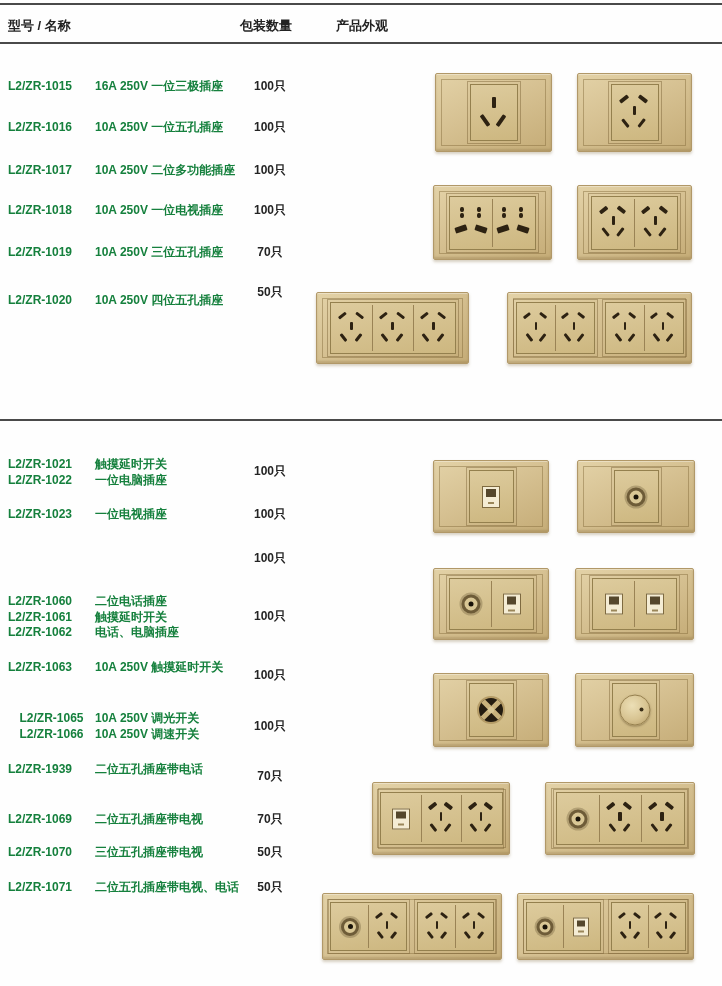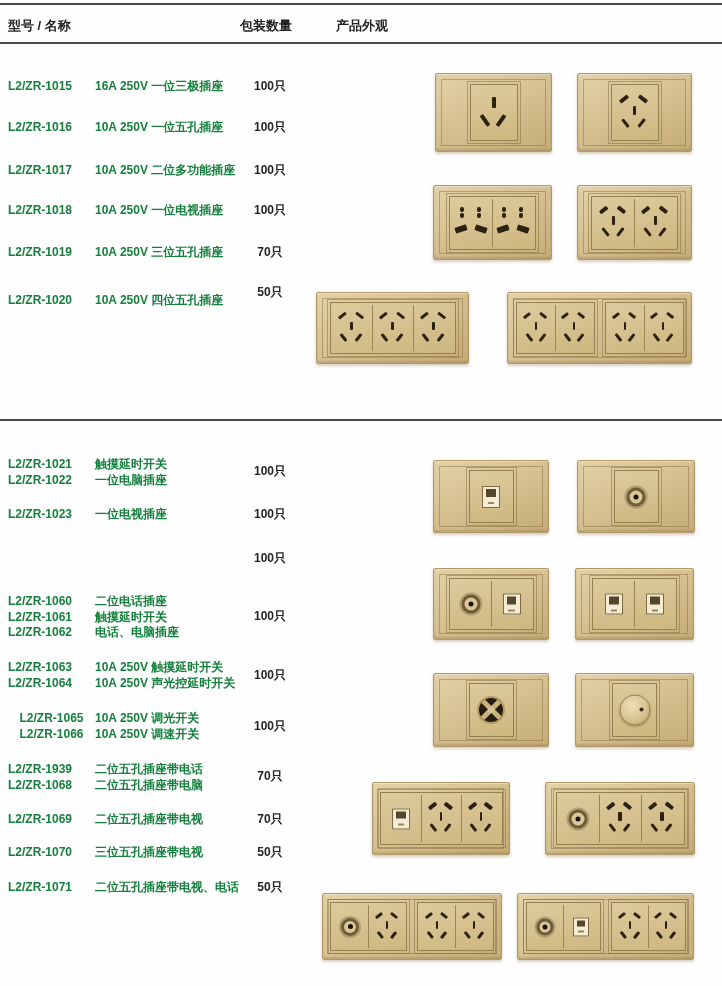--- a/index.html
+++ b/index.html
@@ -92,31 +92,29 @@
       </div>
       <div class="qty" style="top: 551px;">100只</div>
       <div class="row" style="top: 594px;">
         <div class="line"><span class="code">L2/ZR-1060</span><span class="desc">二位电话插座</span></div>
         <div class="line"><span class="code">L2/ZR-1061</span><span class="desc">触摸延时开关</span></div>
         <div class="line"><span class="code">L2/ZR-1062</span><span class="desc">电话、电脑插座</span></div>
       </div>
       <div class="qty" style="top: 609px;">100只</div>
       <div class="row" style="top: 660px;">
         <div class="line"><span class="code">L2/ZR-1063</span><span class="desc">10A 250V 触摸延时开关</span></div>
-        <div class="line"><span class="code">L2/ZR-1064</span><span class="desc">10A 250V 声光控延时开关</span></div>
       </div>
       <div class="qty" style="top: 668px;">100只</div>
       <div class="row" style="top: 711px; text-align: center;">
         <div class="line"><span class="code">L2/ZR-1065</span><span class="desc">10A 250V 调光开关</span></div>
         <div class="line"><span class="code">L2/ZR-1066</span><span class="desc">10A 250V 调速开关</span></div>
       </div>
       <div class="qty" style="top: 719px;">100只</div>
       <div class="row" style="top: 762px;">
         <div class="line"><span class="code">L2/ZR-1939</span><span class="desc">二位五孔插座带电话</span></div>
-        <div class="line"><span class="code">L2/ZR-1068</span><span class="desc">二位五孔插座带电脑</span></div>
       </div>
       <div class="qty" style="top: 769px;">70只</div>
       <div class="row" style="top: 812px;">
         <div class="line"><span class="code">L2/ZR-1069</span><span class="desc">二位五孔插座带电视</span></div>
       </div>
       <div class="qty" style="top: 812px;">70只</div>
       <div class="row" style="top: 845px;">
         <div class="line"><span class="code">L2/ZR-1070</span><span class="desc">三位五孔插座带电视</span></div>
       </div>
       <div class="qty" style="top: 845px;">50只</div>

